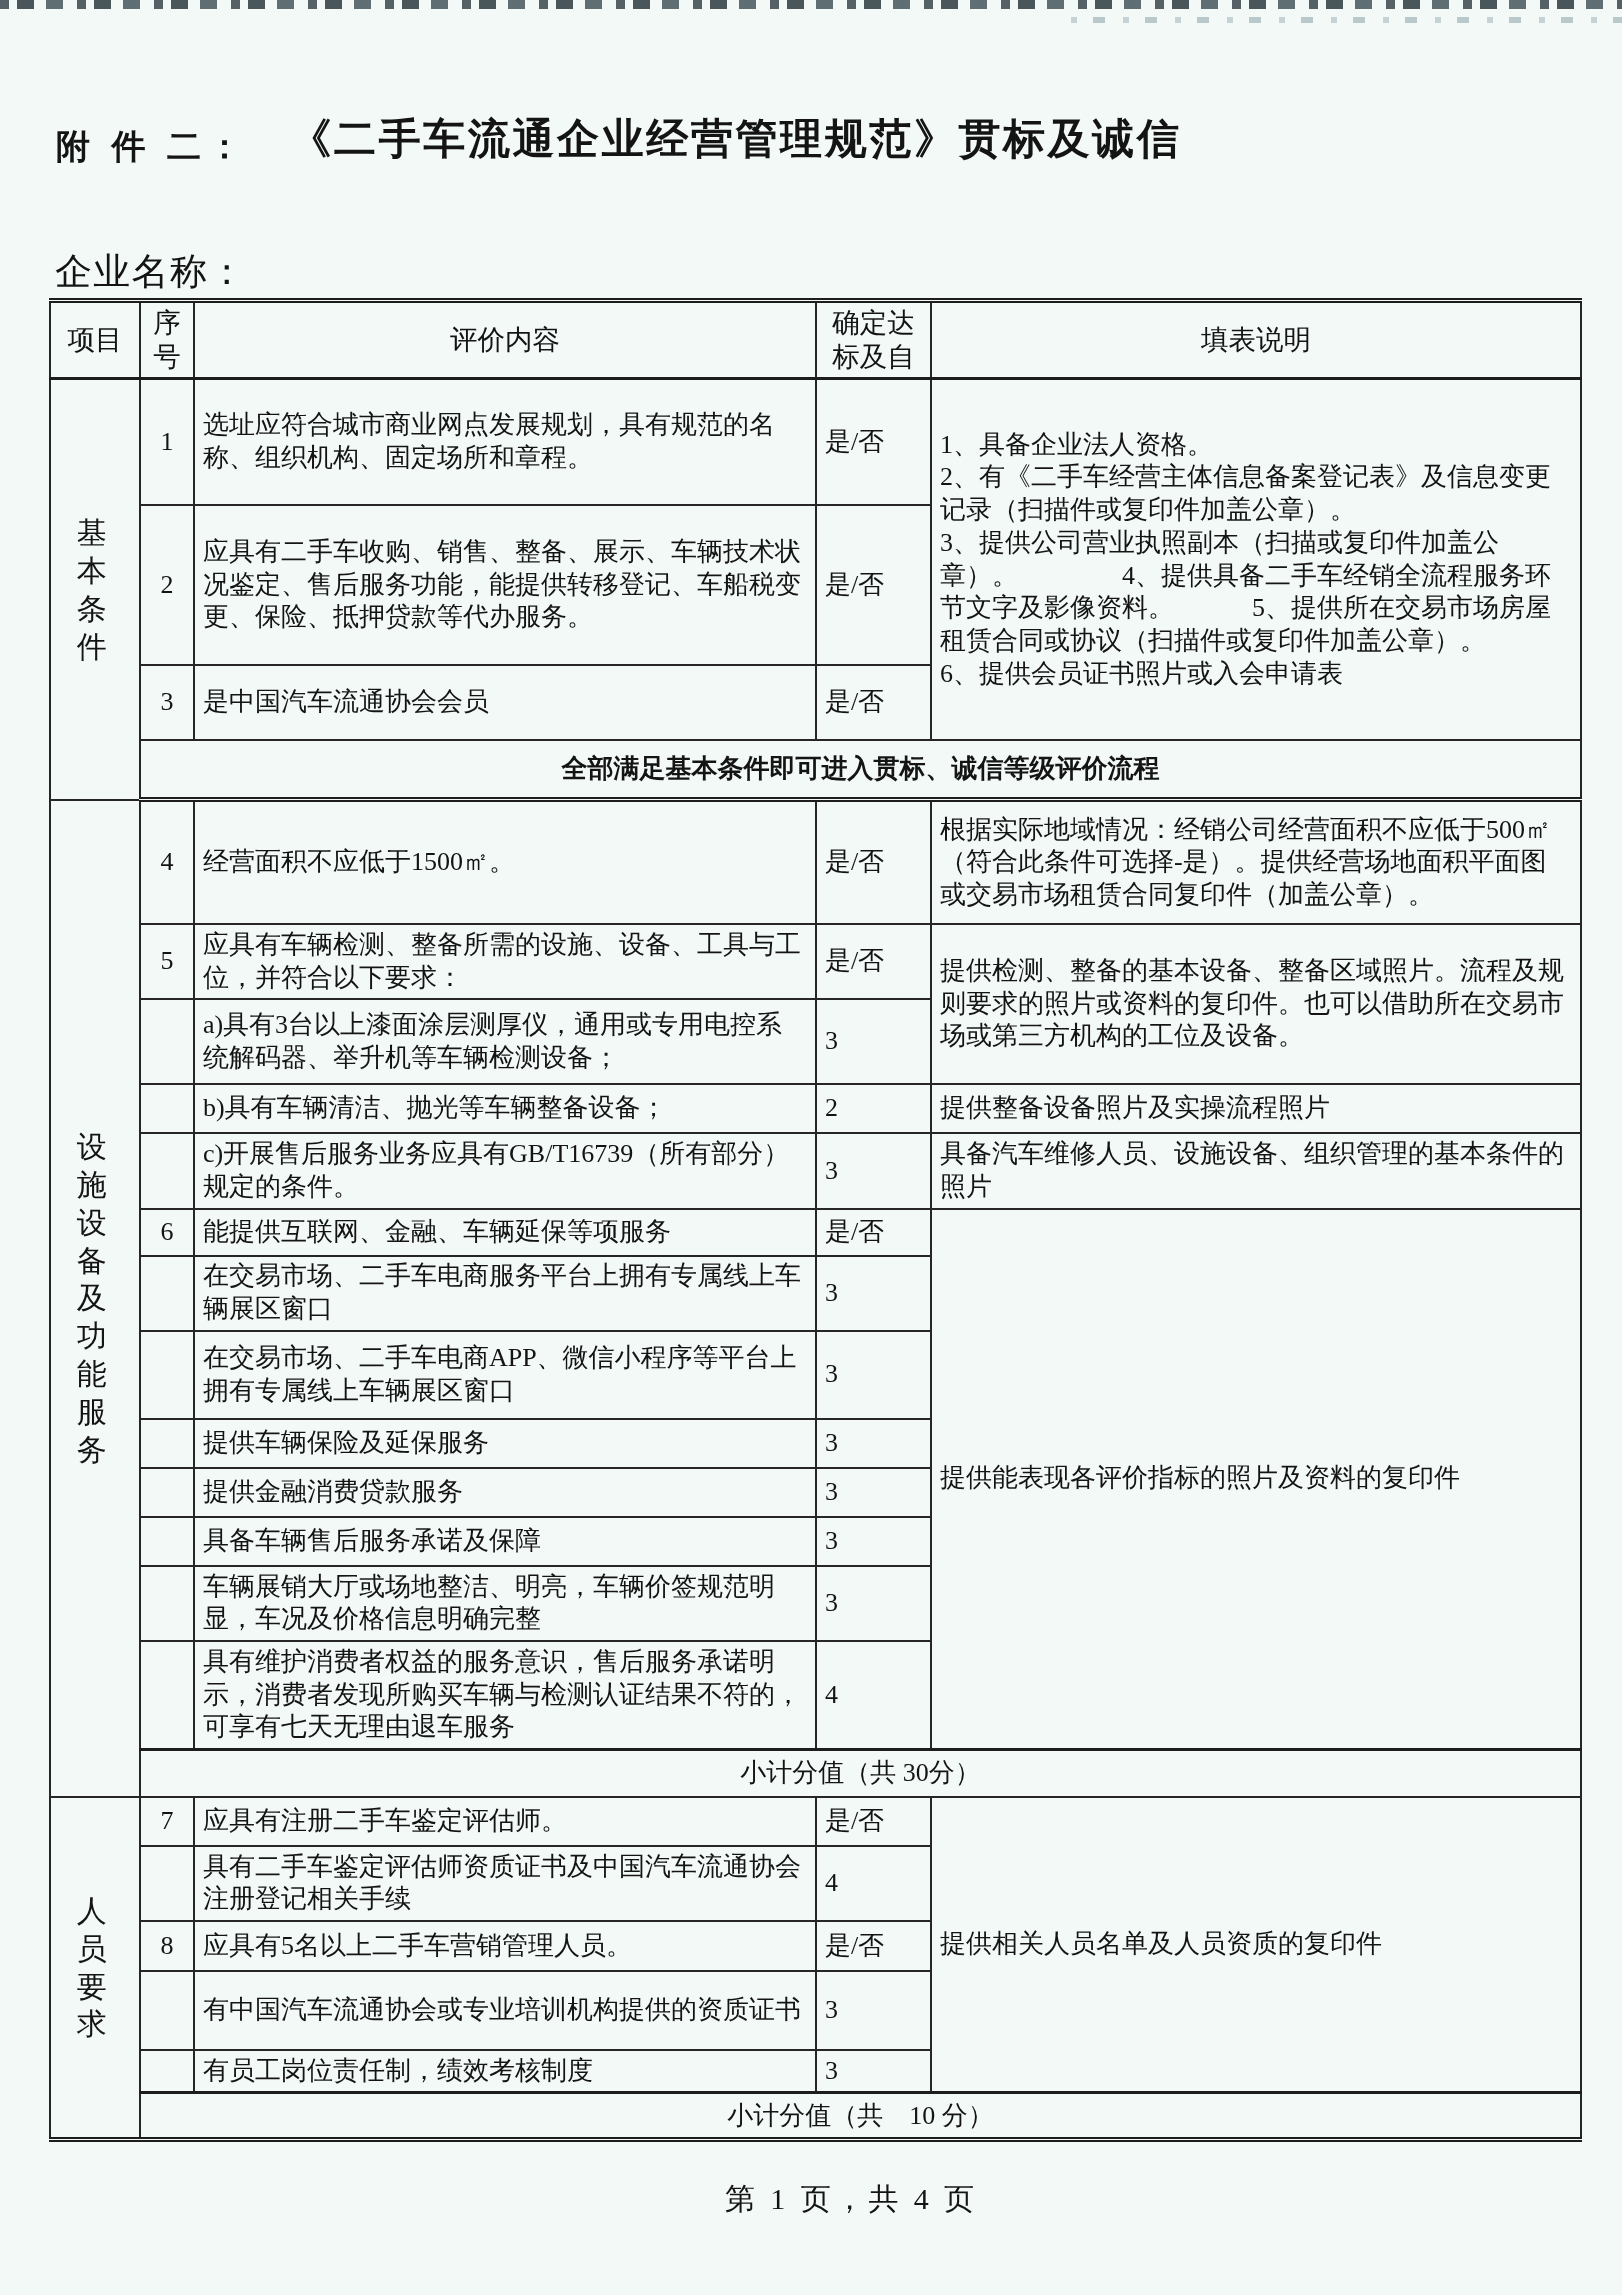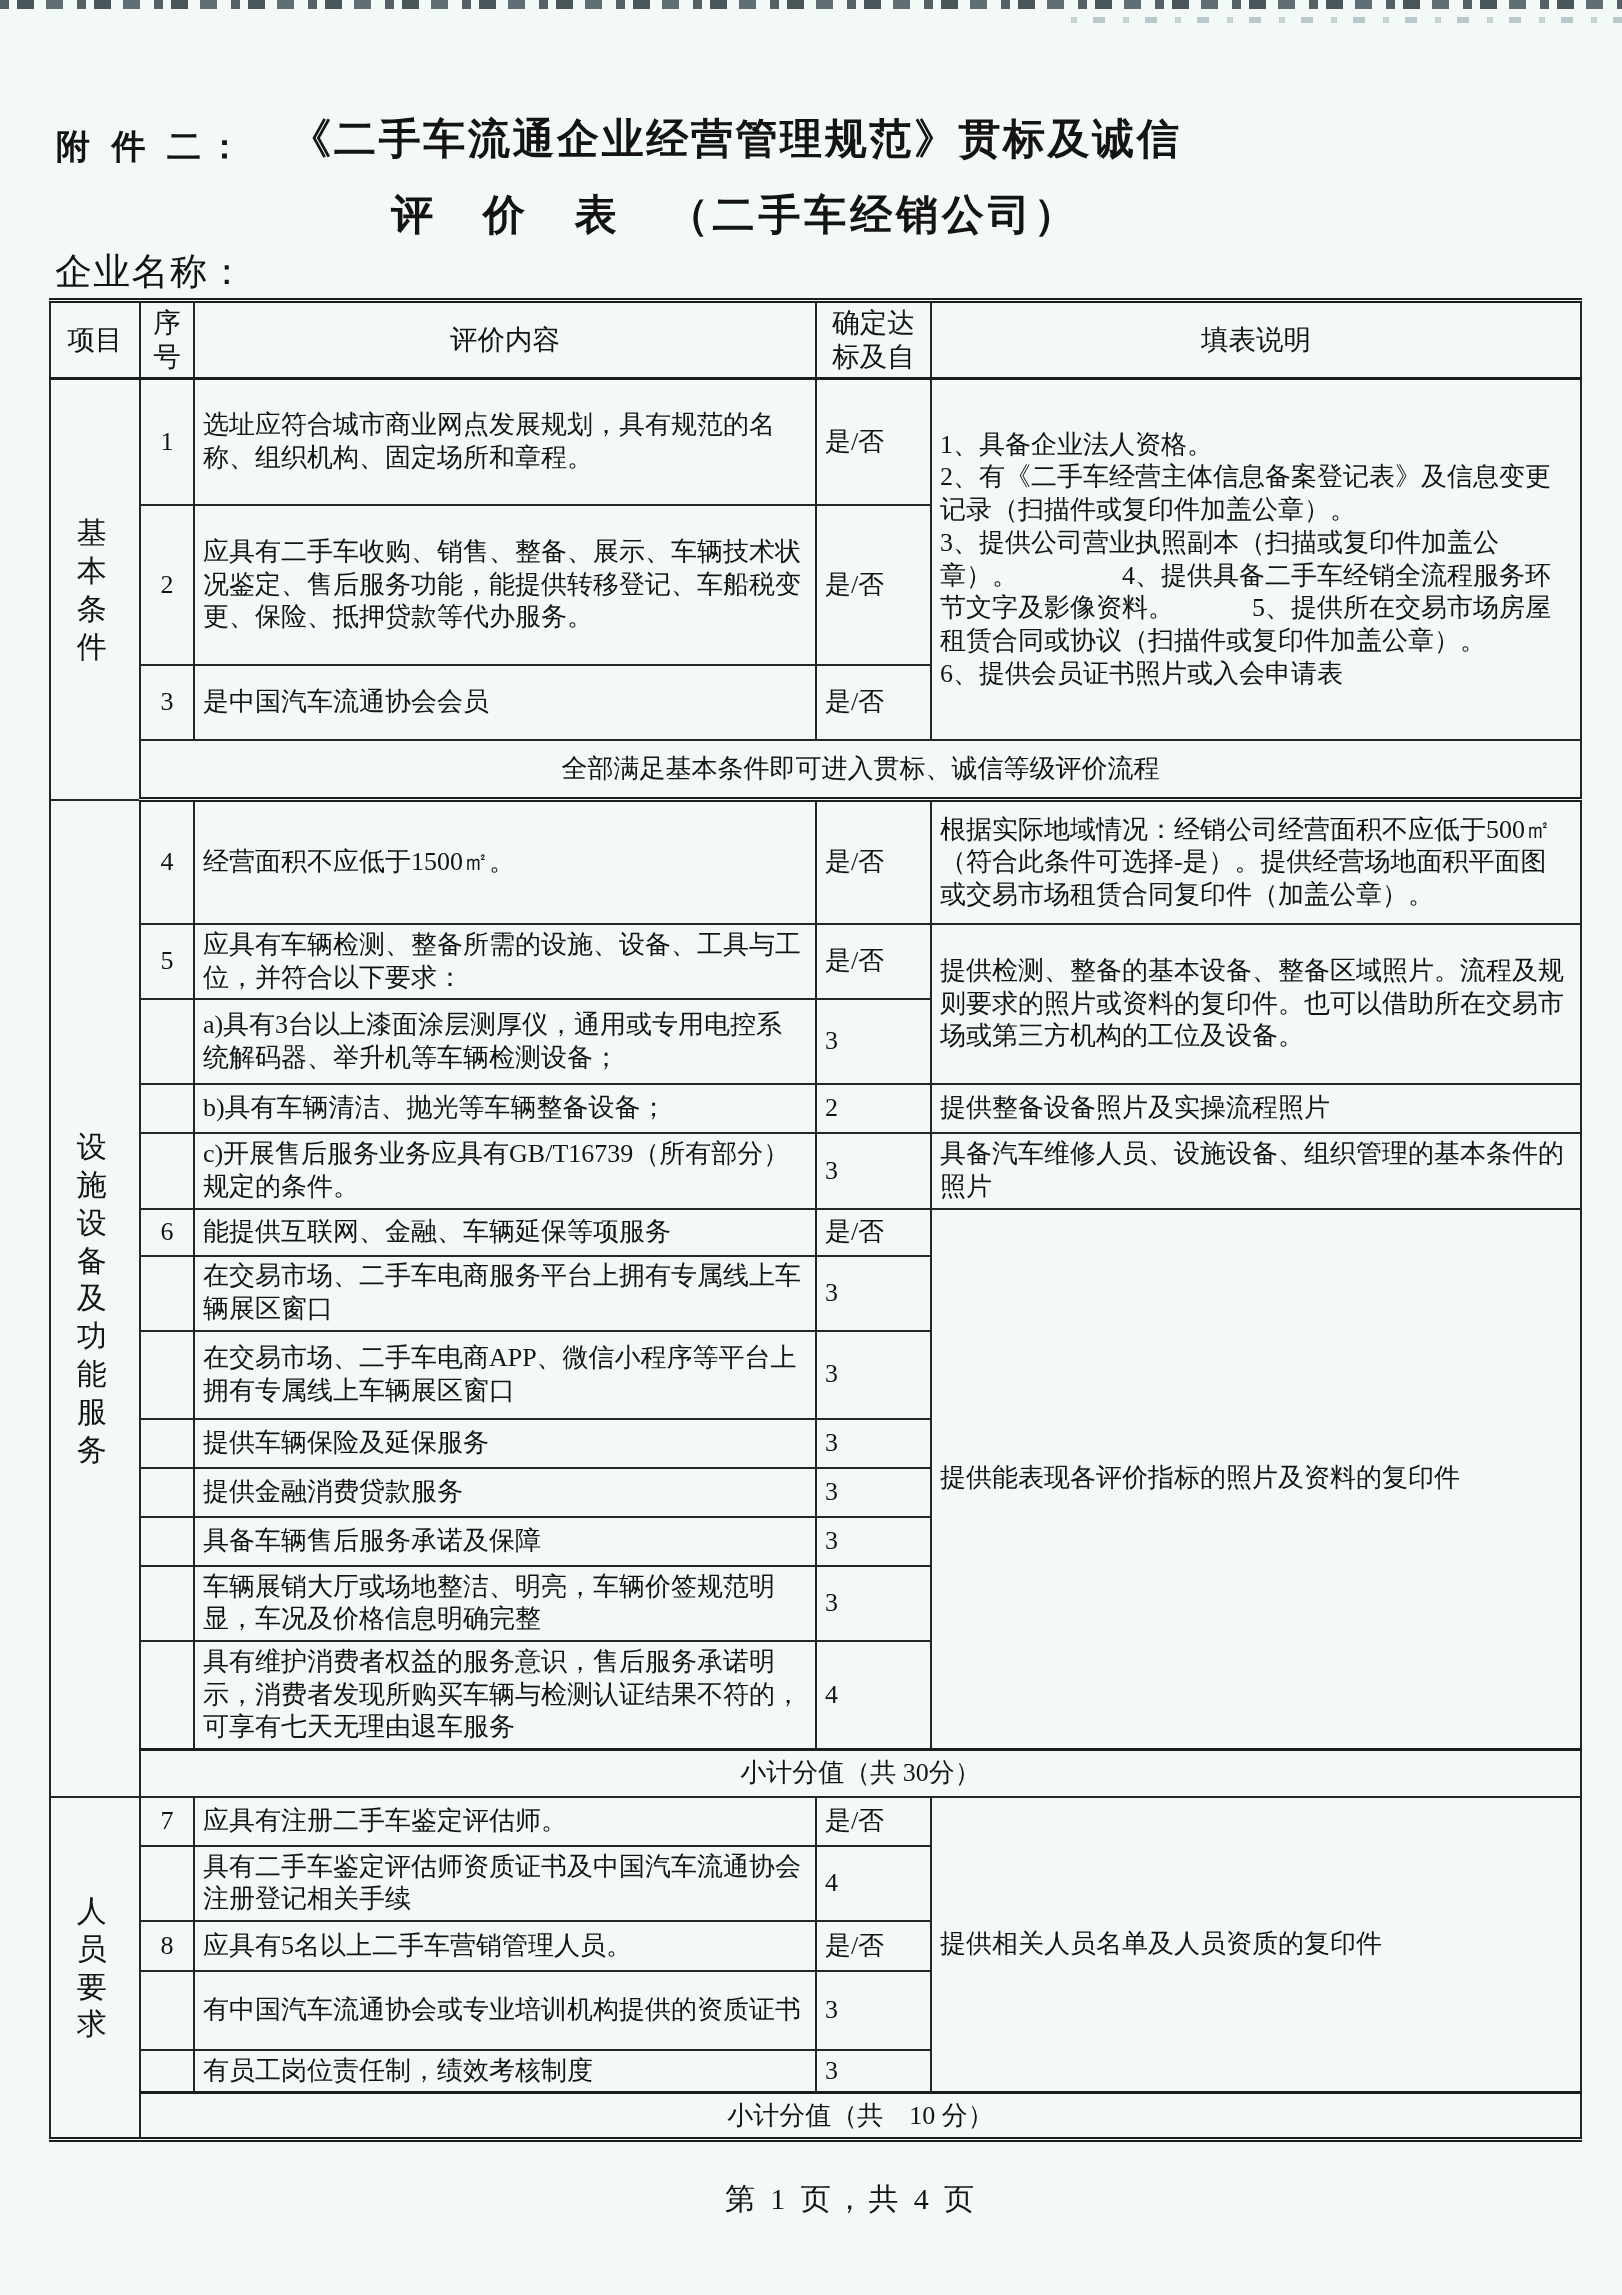--- a/index.html
+++ b/index.html
@@ -57,39 +57,38 @@
   }
   
   table.eval{border:2.6px solid #1d1d1d;border-top:5.9px double #1d1d1d;border-bottom:5.9px double #1d1d1d;}
   tr.hdr td{border-bottom:3.3px solid #1d1d1d;text-align:center;font-size:27.5px;padding:2.6px 3.9px;}
   td.item-cell{text-align:center;font-size:30px;letter-spacing:6.5px;white-space:pre-line;padding:0;}
   td.no-cell{text-align:center;padding:0;font-size:26px;}
   td.score-cell{text-align:left;padding:0;font-size:26px;}
   td.content-cell{text-align:left;}
   td.note-cell{text-align:left;padding:5.2px 10.5px;}
   .preline{white-space:pre-line;}
-  tr.gate-row td{border-bottom:5.2px double #1d1d1d;text-align:center;}
+  tr.gate-row td{border-bottom:5.2px double #1d1d1d;text-align:center;font-weight:bold;}
   tr.subtotal td{border-top:3.9px solid #1d1d1d;text-align:center;}
   tr.subtotal.sec-end td{border-bottom:5.2px double #1d1d1d;}
   .footer{
     position:absolute;left:0;top:2179px;width:100%;
     text-align:center;font-size:30px;letter-spacing:3.9px;padding-left:40px;
   }
 </style>
 </head>
 <body>
 
 <div class="page">
 
   <div class="scan-strip"></div>
   <div class="scan-strip2"></div>
 
   <div class="attachment">附 件 二：</div>
   <div class="title1">《二手车流通企业经营管理规范》贯标及诚信</div>
-  <div class="title2">评　价　表　（二手车经销公司）</div>
   <div class="company">企业名称：</div>
 
   <table class="eval">
     <colgroup>
       <col style="width:90px">
         <col style="width:54px">
         <col style="width:622px">
         <col style="width:115px">
         <col style="width:650px">
     </colgroup>

